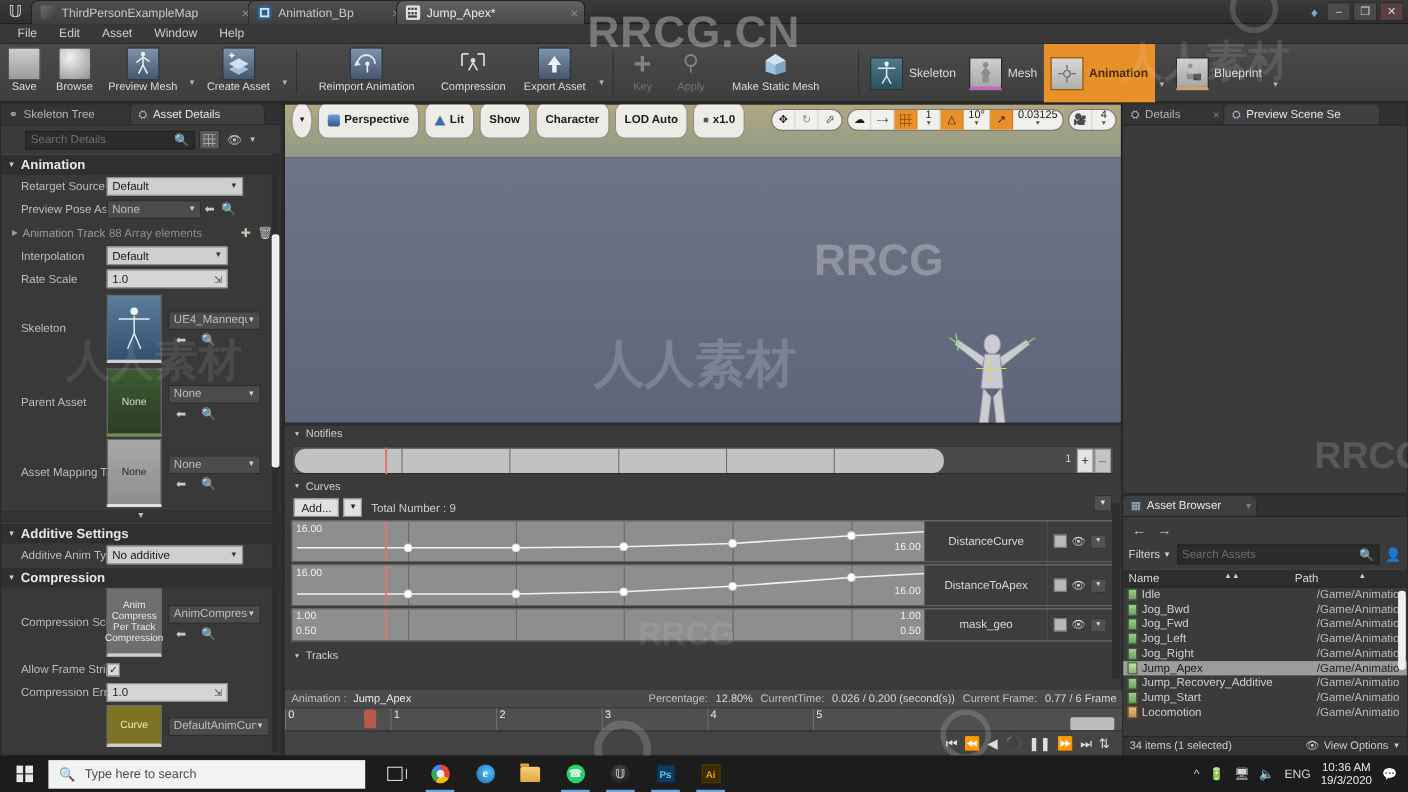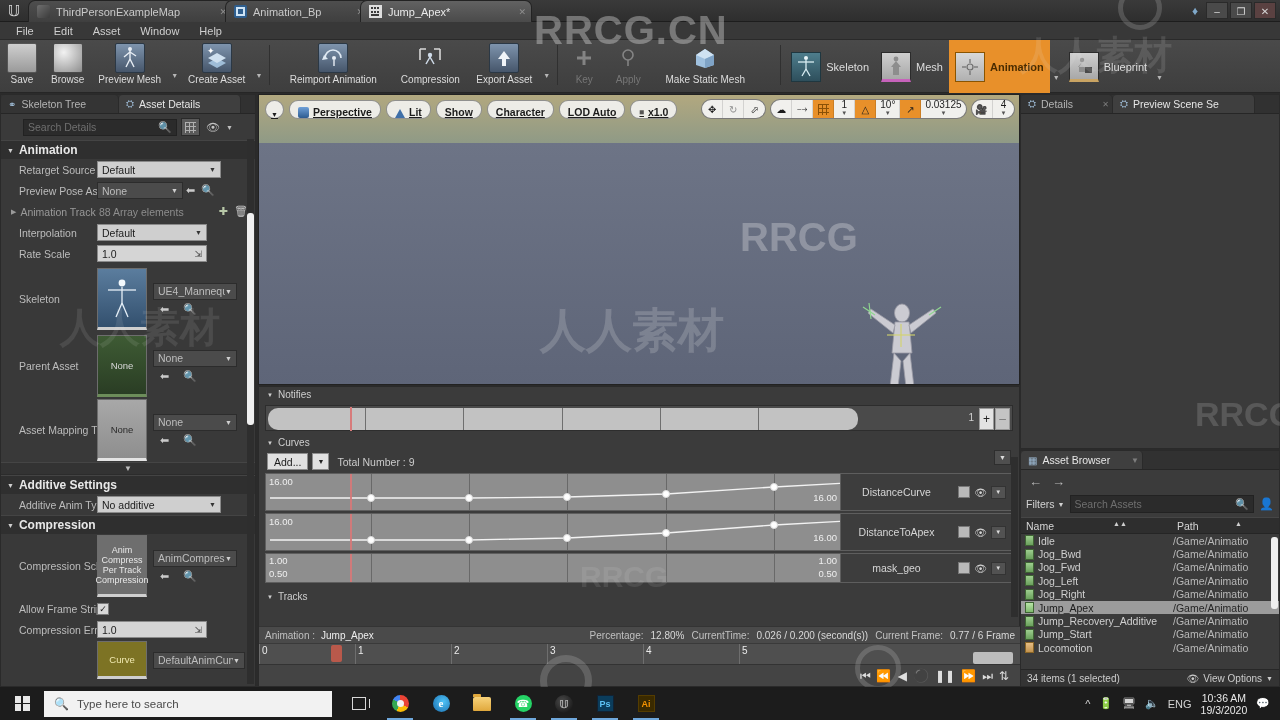--- a/index.html
+++ b/index.html
@@ -235,24 +235,24 @@
   #viewport { left: 258px; top: 94px; width: 762px; height: 291px; border:1px solid #222; overflow:hidden; }
   .vp-sky  { position: absolute; left:0; top:0; width:100%; height: 48px;
              background: linear-gradient(#b2a87f, #8f9a86); }
   .vp-grnd { position: absolute; left:0; top:48px; width:100%; height: 243px;
              background: linear-gradient(#6d7486, #5e6578); }
   .vp-toolbar {
     position: absolute; left:0; top:0; width: 100%; height: 28px; z-index: 20;
     display: flex; align-items: center; gap: 5px; padding: 0 6px;
   }
   .vbtn {
-    height: 19px; border-radius: 9px;
+    height: 33px; border-radius: 9px;
     background: rgba(248,248,248,0.86); border: 1px solid rgba(120,120,120,.8);
-    display: flex; align-items: flex-end; gap: 4px; padding: 0 8px;
-    font-size: 10.5px; color: #1b1b1b; font-weight: bold; white-space: nowrap; text-decoration: underline;
+    display: flex; align-items: center; gap: 4px; padding: 0 8px;
+    font-size: 10.5px; color: #1b1b1b; font-weight: bold; white-space: nowrap;
   }
   .vbtn.rnd { width: 19px; padding: 0; justify-content: center; border-radius: 50%; }
   .vb-blue { width: 11px; height: 11px; background: linear-gradient(#6fa0d8,#2d5b90); border-radius:2px; }
   .vb-cone { width:0;height:0;border-left:5px solid transparent;border-right:5px solid transparent;border-bottom:9px solid #3f6fa8; }
   .vp-right-tools {
     position: absolute; right: 4px; top: 4px; z-index: 20;
     display: flex; align-items: center; gap: 4px;
   }
   .grp {
     display: flex; align-items: stretch; height: 20px;
@@ -400,21 +400,21 @@
   }
   .ab-head .c1 { width: 152px; padding-left: 5px; position: relative; }
   .ab-head .c2 { flex: 1; padding-left: 4px; position: relative; }
   .sortcar { position: absolute; font-size: 7px; color: #cfcfcf; top: 0; }
   .ab-list { position: relative; height: 132px; overflow: hidden; }
   .ab-row {
     display: flex; align-items: center; height: 13.4px;
     font-size: 10.5px; color: #cfcfcf;
   }
   .ab-row.sel { background: #9c9c9c; color: #1a1a1a; }
-  .ab-row .nm { width: 152px; display: flex; align-items: center; gap: 4px; padding-left: 4px; }
+  .ab-row .nm { width: 176px; display: flex; align-items: center; gap: 4px; padding-left: 4px; }
   .ab-row .pt { flex: 1; color: #b9b9b9; white-space: nowrap; overflow: hidden; }
   .ab-row.sel .pt { color: #242424; }
   .ab-ico {
     width: 9px; height: 11px; flex: 0 0 9px;
     background: linear-gradient(#9ecf8f,#6aa05c); border: 1px solid #3f6434;
   }
   .ab-ico.orange { background: linear-gradient(#e6bd84,#c2934f); border-color: #8a6526; }
   .ab-ico.star { background: linear-gradient(#b9e6a8,#7fb96c); }
   .ab-scroll {
     position: absolute; right: 1px; top: 3px; width: 7px; height: 72px;

